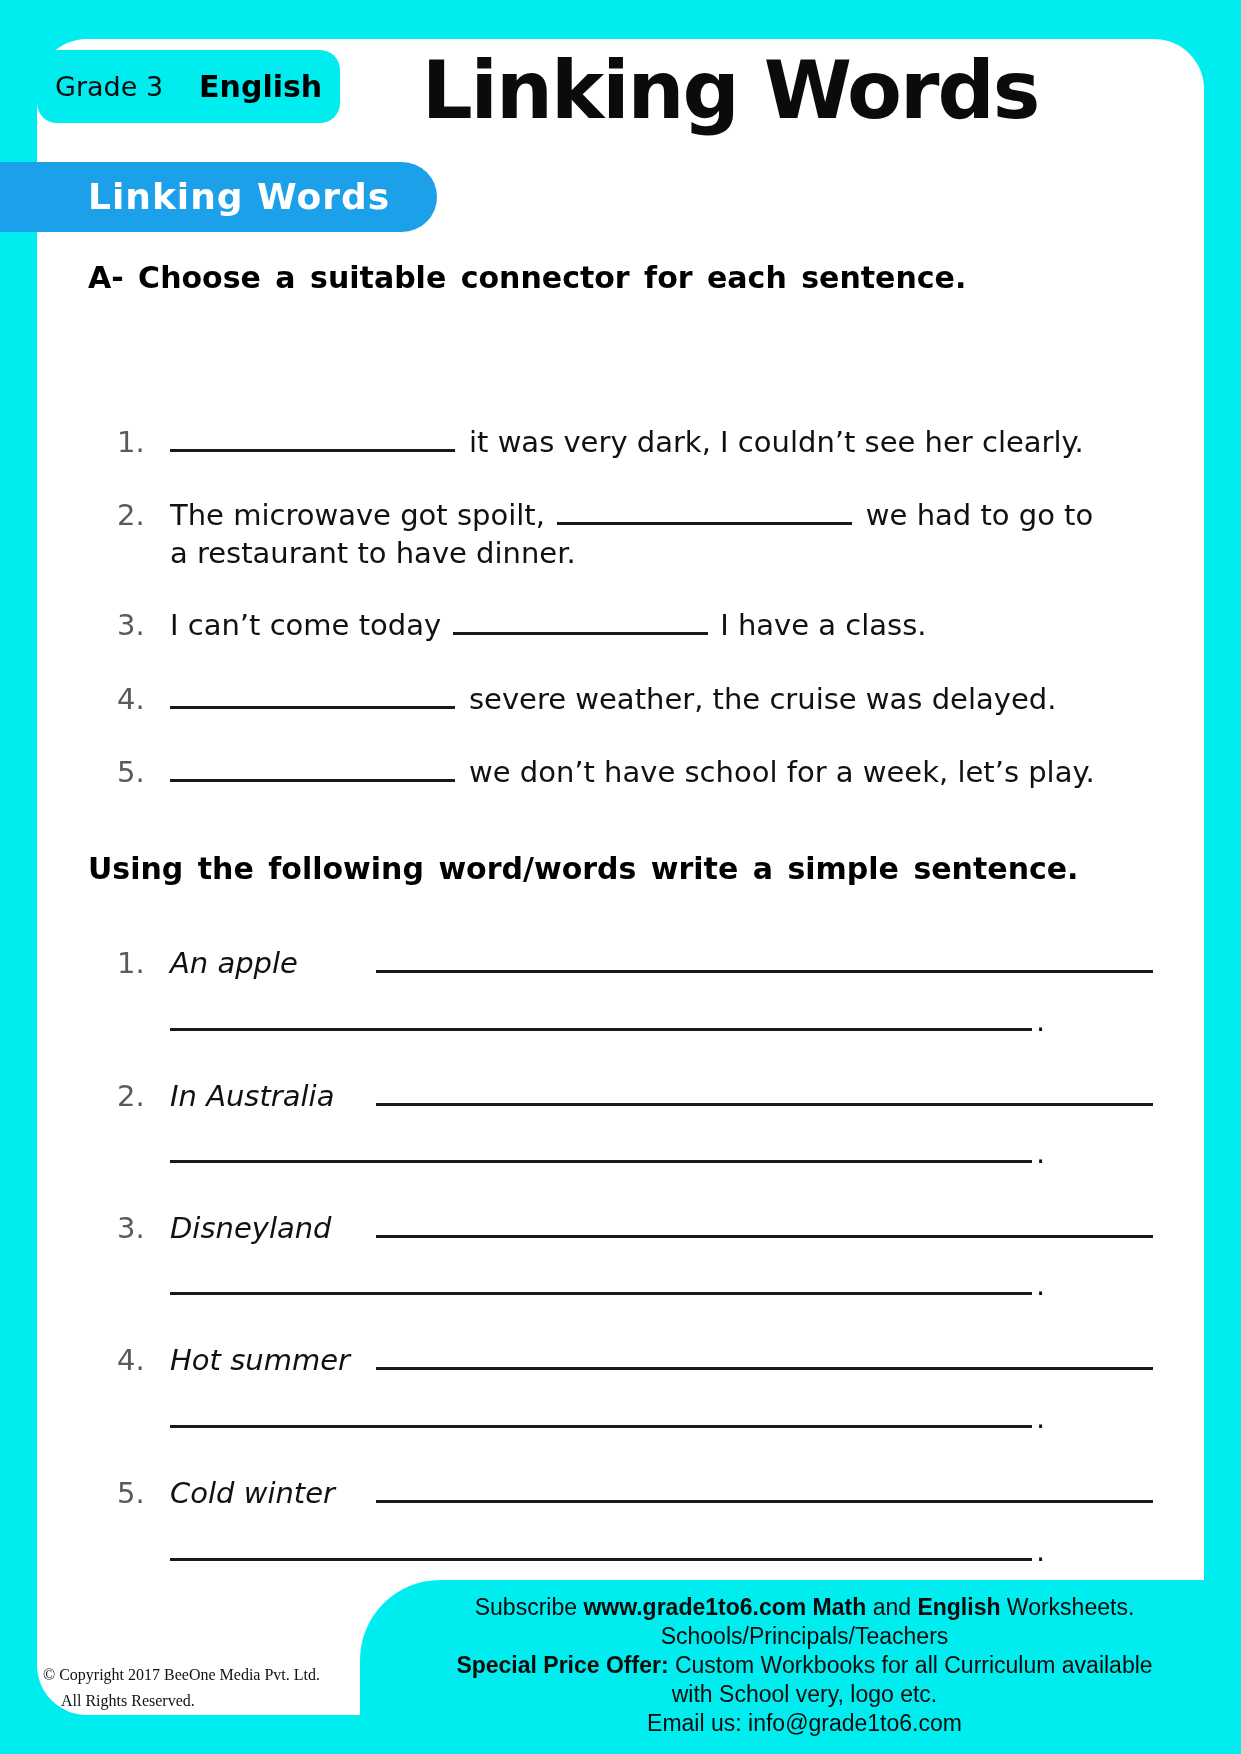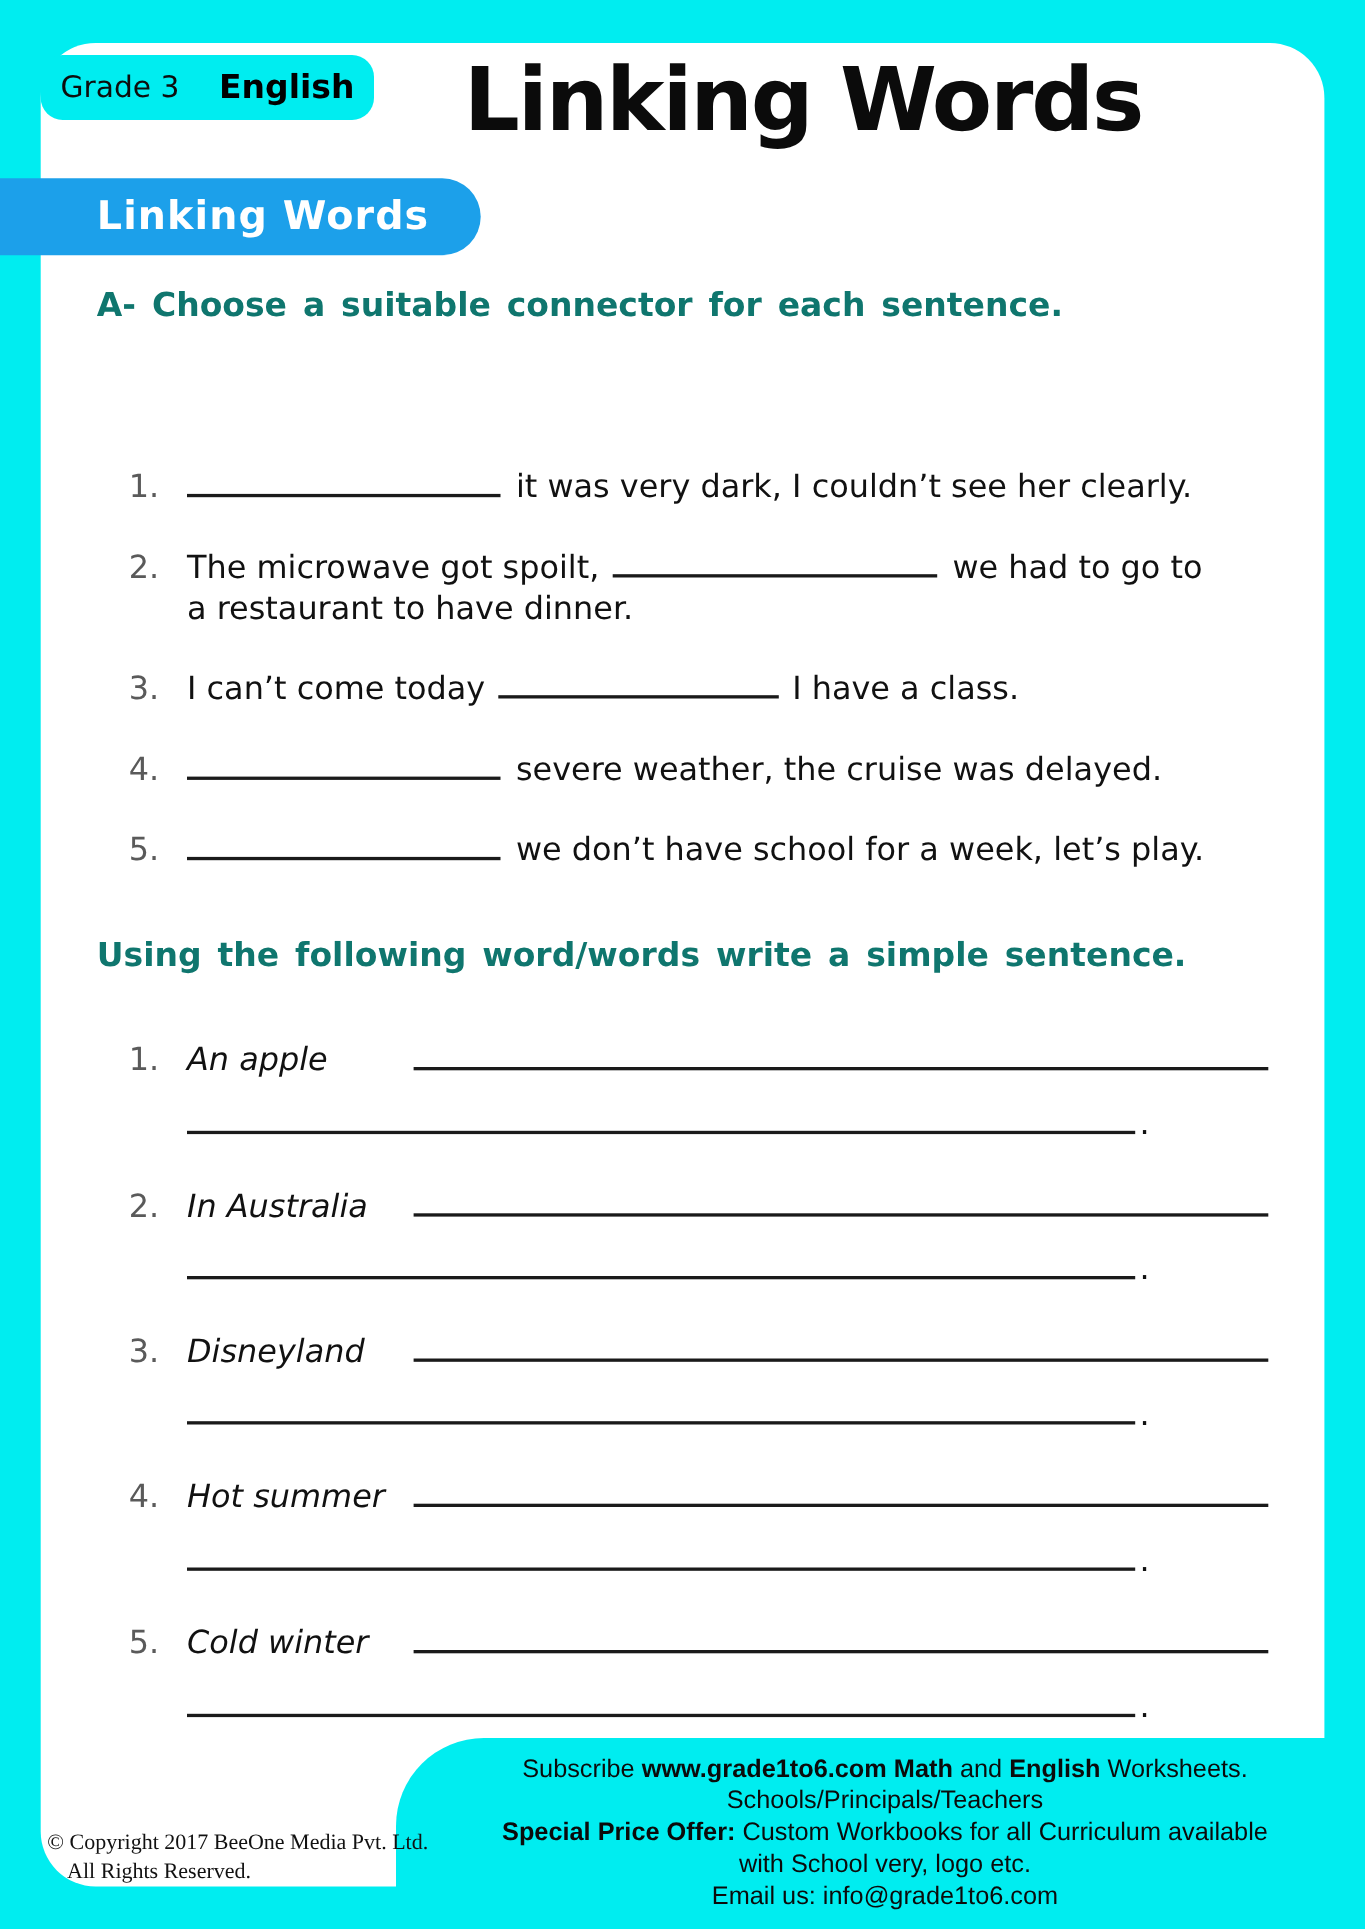--- a/index.html
+++ b/index.html
@@ -7,41 +7,41 @@
     position:relative; width:1241px; height:1754px;
     background:#00EDF0; overflow:hidden;
     font-family:"DejaVu Sans", sans-serif; color:#111;
   }
   .card{
     position:absolute; left:37px; top:39px; width:1167px; height:1676px;
     background:#ffffff; border-radius:50px;
   }
   
   .grade-pill{
-    position:absolute; left:37px; top:50px; width:303px; height:59px;
+    position:absolute; left:37px; top:50px; width:303px; height:73px;
     background:#00EDF0; border-radius:20px;
     display:flex; align-items:center; padding-left:18px; box-sizing:border-box;
   }
   .grade-pill .grade{font-size:27px; color:#0d0d0d;}
   .grade-pill .subject{font-size:30px; font-weight:700; margin-left:36px; color:#000;}
   .main-title{
     position:absolute; left:390px; top:48px; width:680px;
     font-size:80px; font-weight:700; letter-spacing:-2px; text-align:center;
     color:#0b0b0b; line-height:86px; white-space:nowrap;
   }
   .banner{
     position:absolute; left:0; top:162px; width:437px; height:70px;
     background:#1CA0EA; border-radius:0 35px 35px 0;
     color:#fff; font-size:36px; font-weight:700; line-height:70px;
     padding-left:88px; box-sizing:border-box; letter-spacing:1px;
   }
   
   .sec-heading{
     position:absolute; left:88px; font-size:30px; font-weight:700;
-    word-spacing:4px; color:#0f766e; white-space:nowrap;
+    word-spacing:4px; color:#000000; white-space:nowrap;
   }
   #headingA{top:260px;}
   #headingB{top:851px;}
   
   .word-bank{
     position:absolute; left:255px; top:322px; width:620px; height:66px;
     background:#D9D9D9; border-radius:33px;
     font-size:31px; line-height:66px; padding-left:42px; box-sizing:border-box;
     white-space:pre; color:#0c0c0c;
   }
@@ -66,21 +66,21 @@
   .footer-box{
     position:absolute; left:360px; top:1580px; width:881px; height:220px;
     background:#00EDF0; border-radius:80px 0 0 0;
     font-family:"Liberation Sans", sans-serif; font-size:23px; line-height:29px;
     text-align:center; color:#0b0b0b;
     padding:13px 28px 0 36px; box-sizing:border-box;
   }
   .footer-box b{font-weight:700;}
   .copyright{
     position:absolute; left:43px; top:1662px;
-    font-family:"Liberation Serif", serif; font-size:20px; line-height:26px; color:#111;
+    font-family:"Liberation Serif", serif; font-size:16px; line-height:26px; color:#111;
   }
   .copyright .l2{margin-left:18px;}
 </style>
 </head>
 <body>
 
 <div class="page">
   <div class="card"></div>
 
   <div class="grade-pill">

